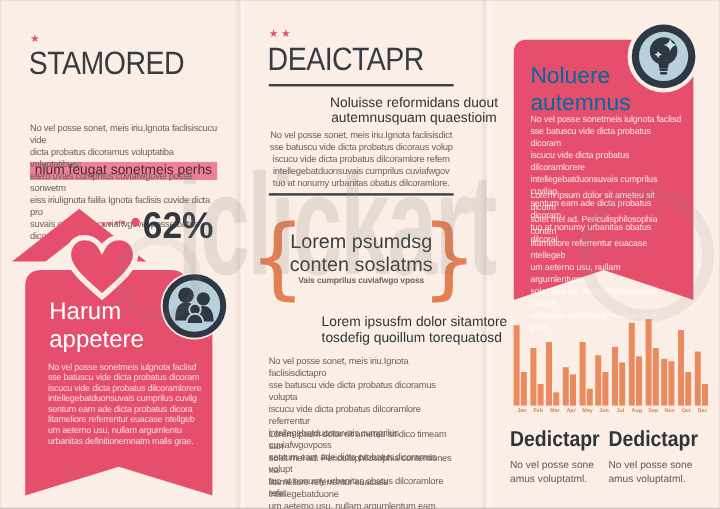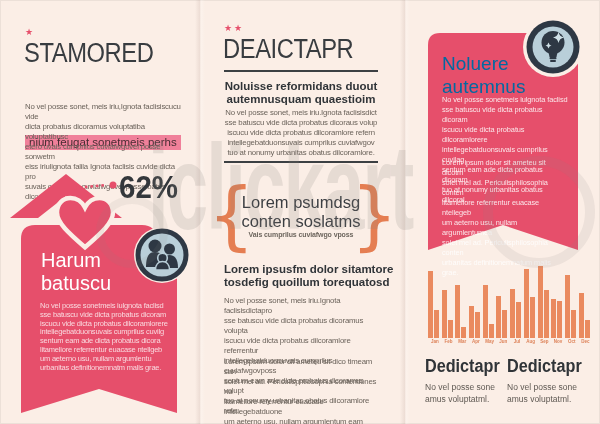--- a/index.html
+++ b/index.html
@@ -6,21 +6,21 @@
   .stage{position:relative;width:600px;height:424px;background:#fbeee6;overflow:hidden;
          font-family:"Liberation Sans",sans-serif;box-shadow:inset 0 0 0 1px rgba(0,0,0,0.06);}
   .t{position:absolute;white-space:pre-line;}
   .fold{position:absolute;top:0;bottom:0;width:10px;
         background:linear-gradient(90deg,rgba(120,80,70,0) 0%,rgba(120,80,70,0.10) 45%,rgba(255,255,255,0.25) 60%,rgba(120,80,70,0) 100%);}
   .stars{color:#e64f6b;font-size:9px;letter-spacing:2px;}
   .big-title{font-size:27px;color:#383c40;letter-spacing:-0.5px;transform:scaleX(0.88);transform-origin:left top;white-space:nowrap;}
   .hl-line{display:inline-block;background:#f0809a;color:#472b32;font-size:11.5px;padding:1.5px 4px 2px 4px;margin-bottom:1px;white-space:nowrap;}
   .body-copy{font-size:7.8px;line-height:10px;letter-spacing:-0.2px;color:#6b635b;}
   .rule{position:absolute;height:1.5px;background:#3c4043;}
-  .subhead{font-size:11.5px;font-weight:bold;line-height:12.5px;color:#303438;}
+  .subhead{font-size:11.5px;font-weight:normal;line-height:12.5px;color:#303438;margin-left:44px;}
   .stat{font-size:31px;font-weight:bold;color:#33373b;transform:scaleX(0.95);transform-origin:left top;white-space:nowrap;}
   .ribbon-title{font-size:20px;line-height:23px;color:#ffffff;}
   .ribbon-copy{font-size:7.5px;line-height:8.8px;letter-spacing:-0.2px;color:rgba(255,255,255,0.78);}
   .brace{font-family:"DejaVu Sans Mono",monospace;font-size:74px;line-height:66px;color:#e57e52;}
   .quote-main{font-size:16.5px;line-height:18.5px;color:#3b3e42;text-align:center;}
   .quote-cap{font-size:7px;font-weight:bold;color:#6d665e;text-align:center;letter-spacing:-0.1px;}
   .card-title{font-size:19px;line-height:23px;color:#0369a1;}
   .card-copy{font-size:7.4px;line-height:10px;letter-spacing:-0.1px;color:rgba(255,255,255,0.85);}
   .chart{position:absolute;left:428px;top:266px;height:72px;display:flex;align-items:flex-end;}
   .bgroup{display:flex;align-items:flex-end;gap:1px;margin-right:2.7px;}
@@ -79,21 +79,21 @@
         <circle cx="7.5" cy="-6" r="5.5"></circle>
         <path d="M-1,13 C-1,3 3,0 7.5,0 C12,0 16,3 16,13 Z"></path>
         <circle cx="0.5" cy="3" r="4.8" stroke="#b9cfd9" stroke-width="1.6"></circle>
         <path d="M-6.5,15 C-6.5,9 -3,6.5 0.5,6.5 C4,6.5 7.5,9 7.5,15 Z" stroke="#b9cfd9" stroke-width="1.6"></path>
       </g>
     </g>
   </svg>
 
   <div class="t stat" style="left:119px;top:170px">62%</div>
   <div class="t ribbon-title" style="left:41px;top:249px">Harum
-batuscu</div>
+appetere</div>
   <div class="t ribbon-copy" style="left:40px;top:302px;width:142px">No vel posse sonetmeis iulgnota faclisd
 sse batuscu vide dicta probatus dicoram
 iscucu vide dicta probatus dilcoramlorere
 intellegebatduonsuvais cumprilus cuvilg
 sentum eam ade dicta probatus dicora
 litameliore referrentur euacase ntellgeb
 um aeterno usu, nullam argumlentu
 urbanitas definitionemnatm malis grae.</div>
 
   <div class="t stars" style="left:224px;top:23px">★★</div>

